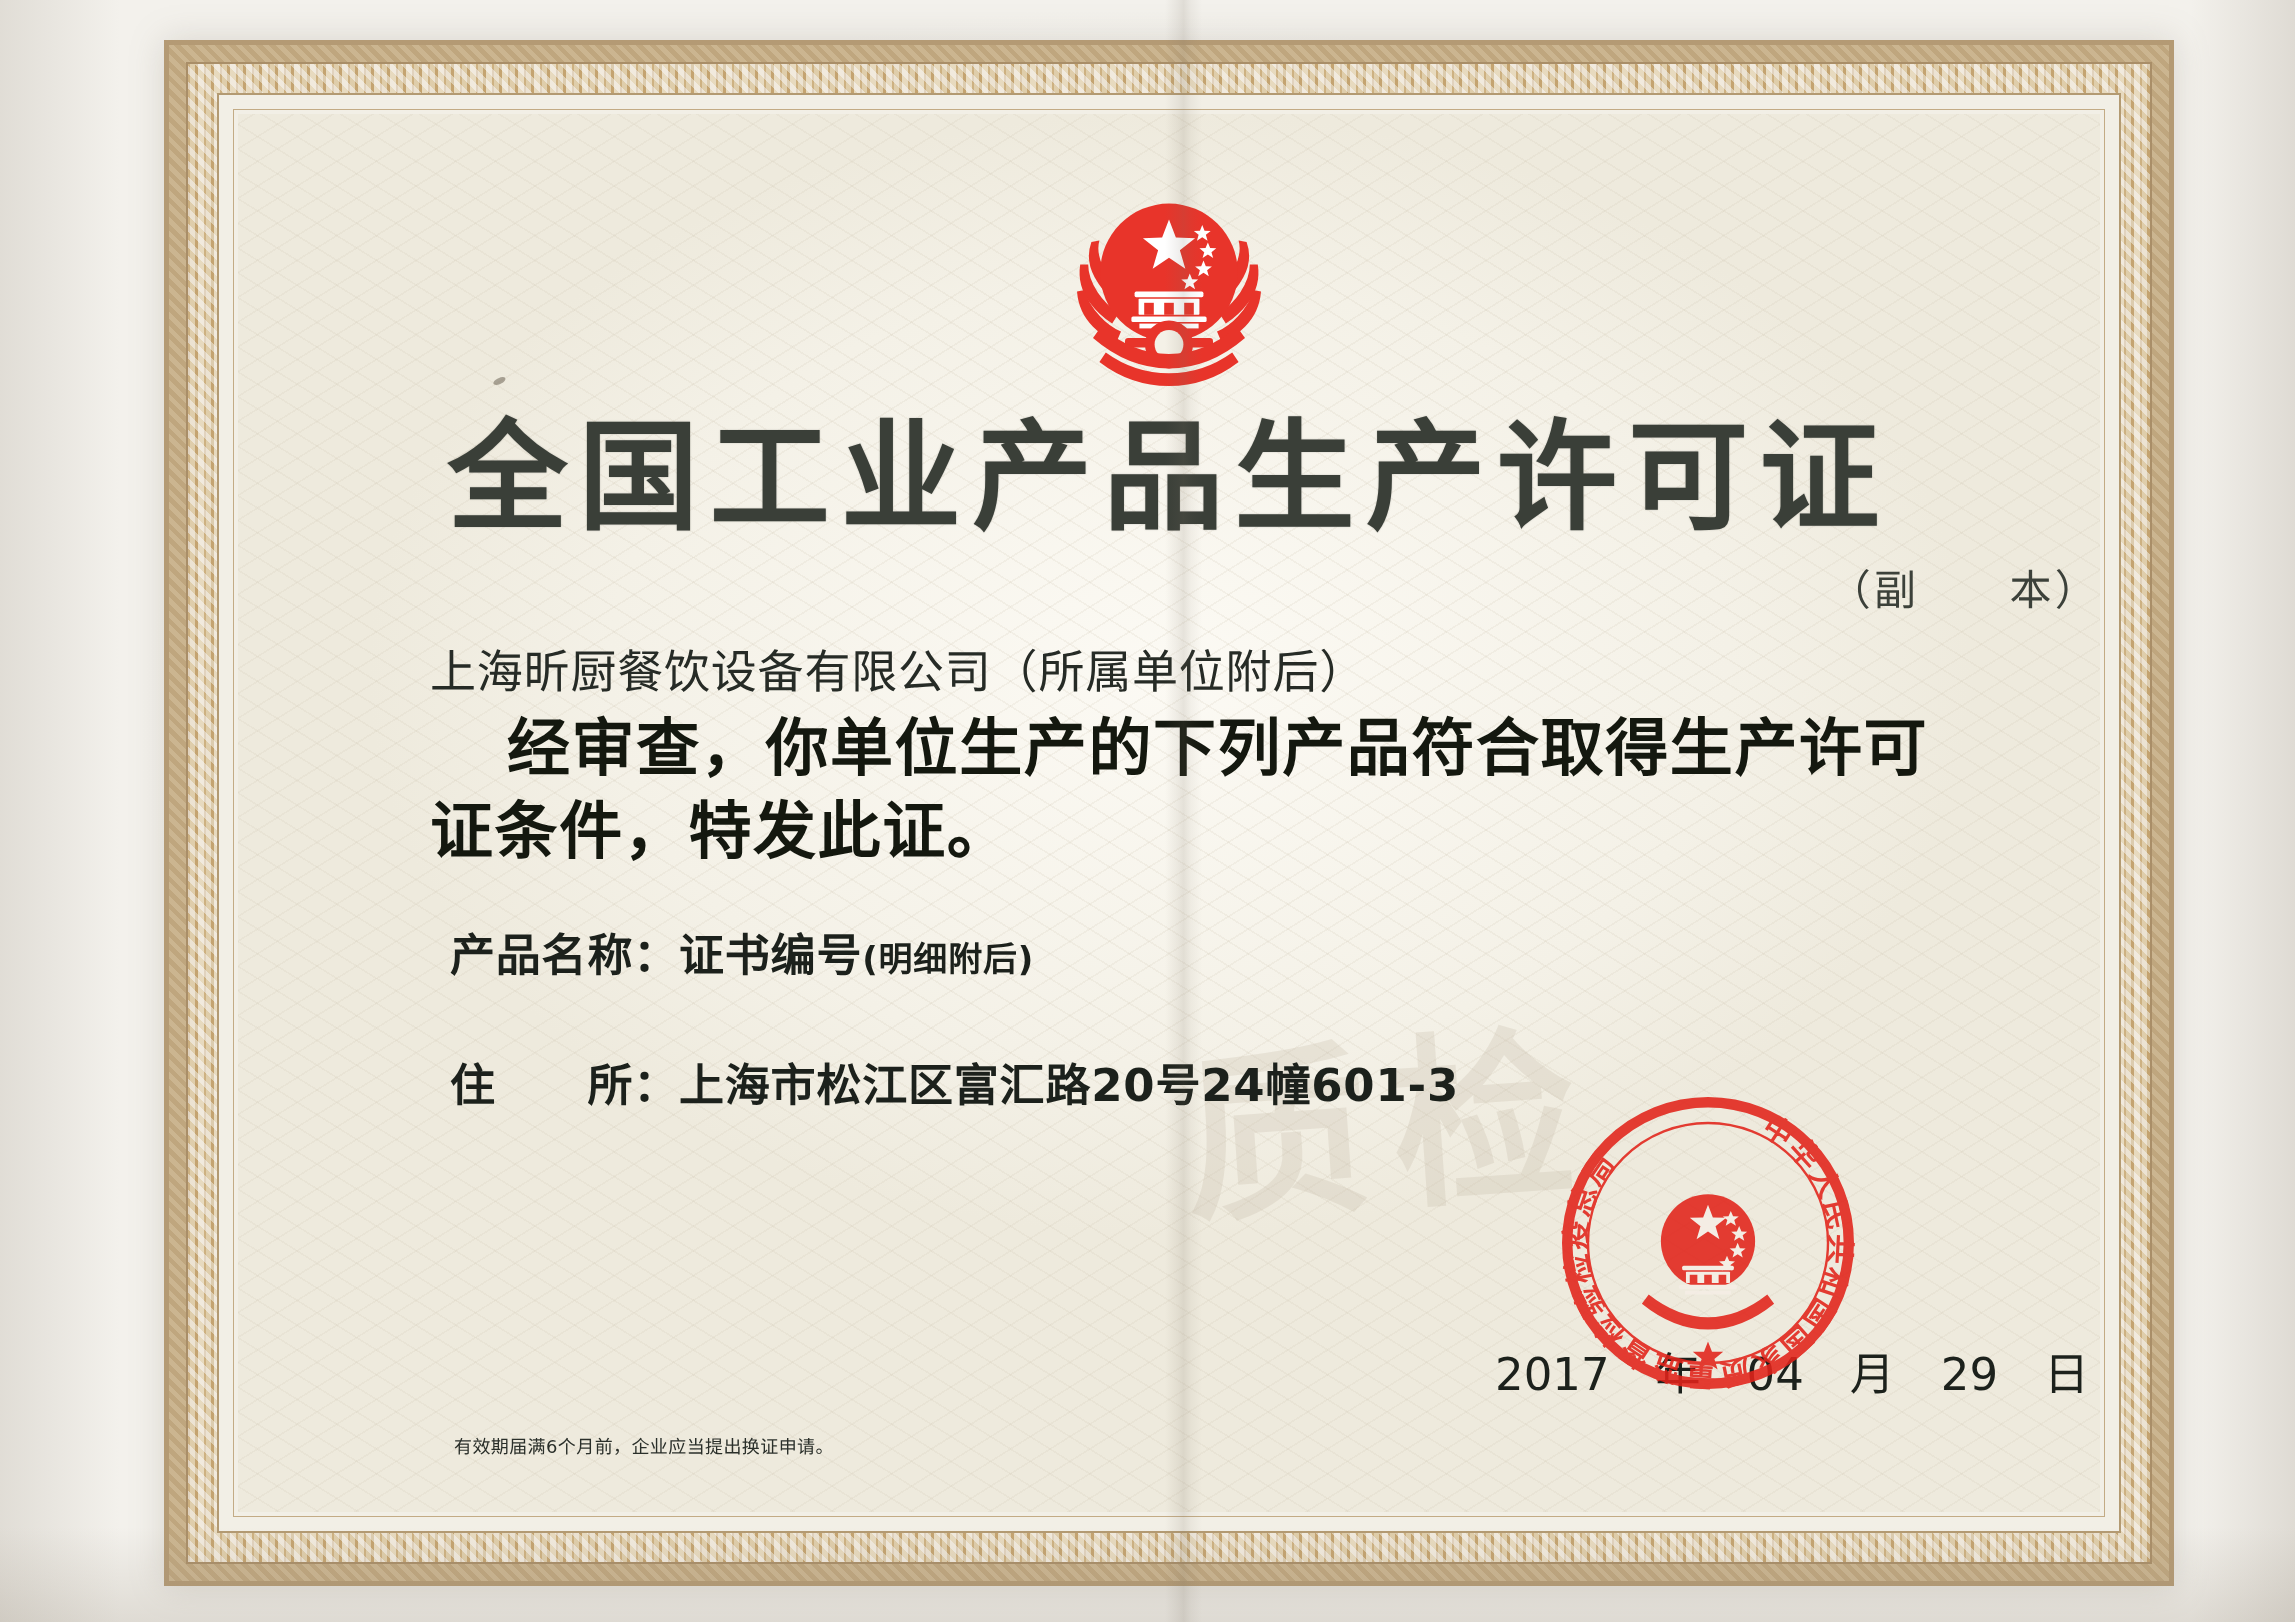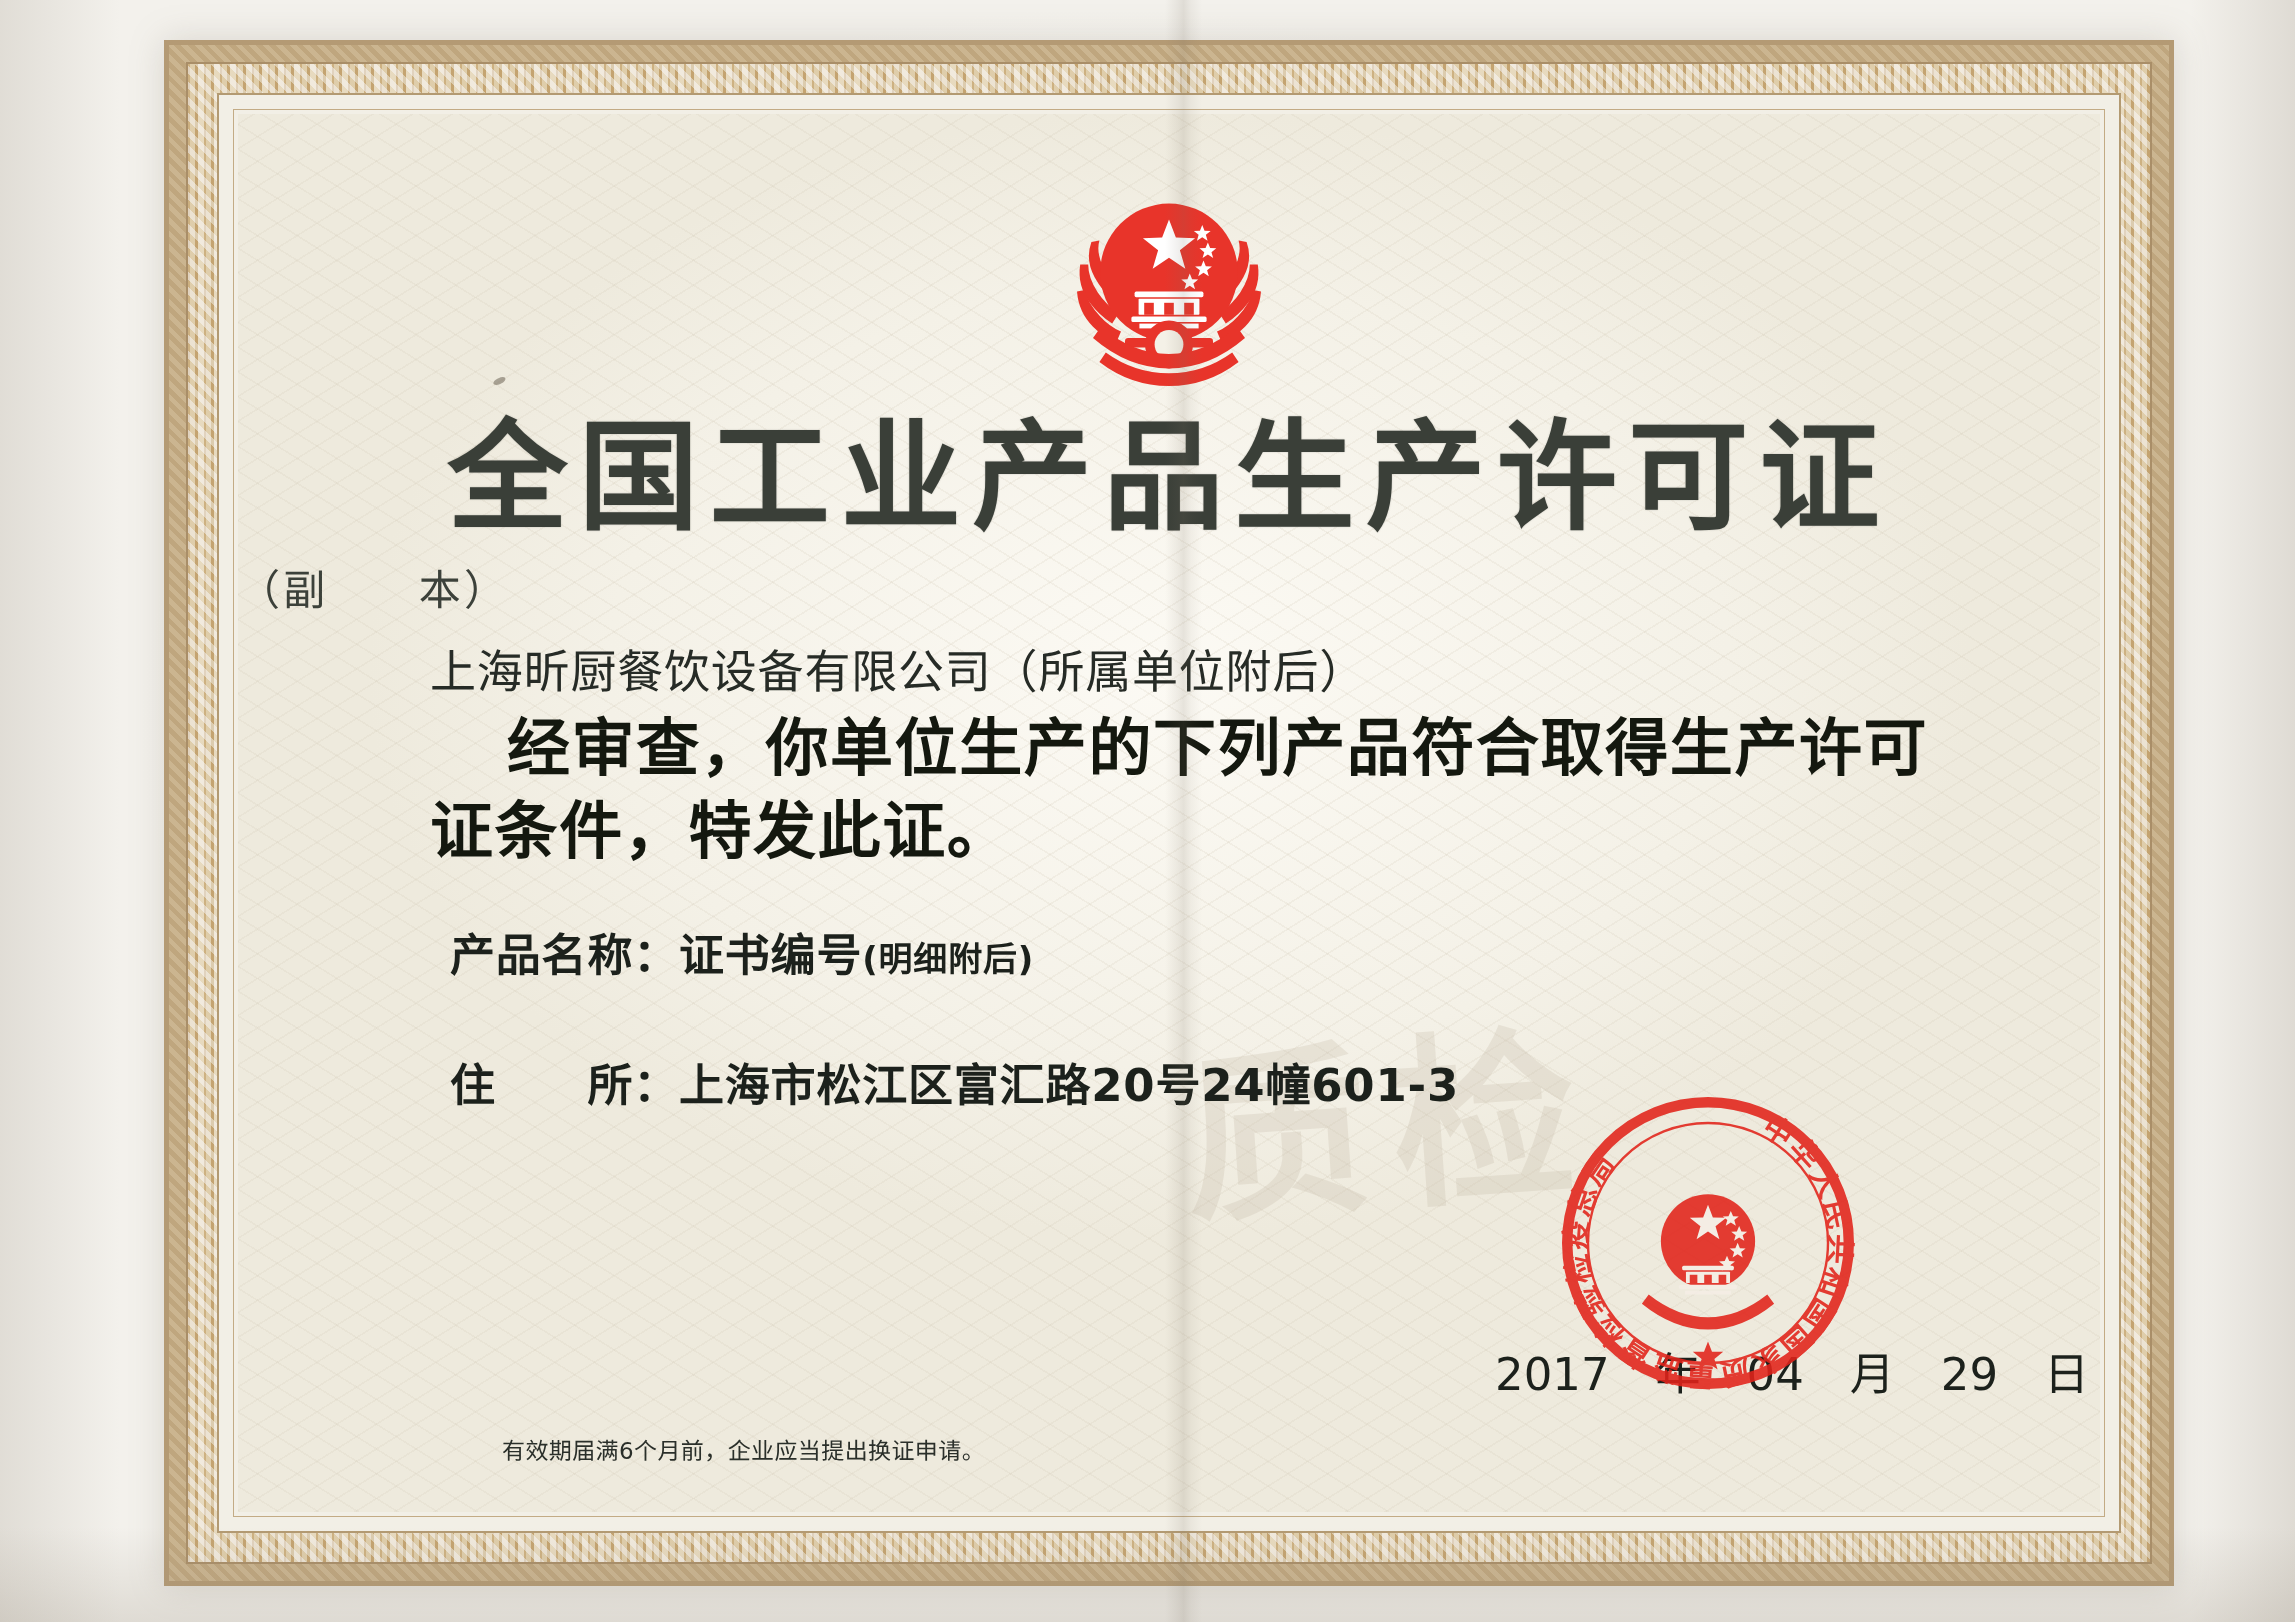--- a/index.html
+++ b/index.html
@@ -167,21 +167,21 @@
     letter-spacing: 11.2px;
     color: #3a3f38;
     font-weight: 700;
     font-family: "DejaVu Sans", "Liberation Sans", sans-serif;
     text-shadow: 0 0 1.6px rgba(60,60,55,0.35);
   }
   .title-sub {
     position: absolute;
     left: 0; right: 0;
     top: 442px;
-    text-align: left;
+    text-align: right;
     font-size: 42px;
     letter-spacing: 3.2px;
     color: #3c413a;
     font-family: Liberation Serif, serif;
   }
 
   
   .company-line {
     position: absolute;
     left: 192px;
@@ -234,25 +234,24 @@
     color: #1c211c;
     white-space: nowrap;
     font-family: "DejaVu Sans", "Liberation Sans", sans-serif;
   }
   .issue-date .gap { display:inline-block; width: 46px; }
 
   .footnote {
     position: absolute;
     left: 216px;
     top: 1318px;
-    font-size: 23px;
+    font-size: 18px;
     color: #2a2f2a;
     letter-spacing: 0.4px;
     font-family: "DejaVu Sans", "Liberation Sans", sans-serif;
-    margin-left: 48px;
   }
 
   
   .seal {
     position: absolute;
     left: 1314px;
     top: 973px;
     width: 312px;
     height: 312px;
     opacity: 0.88;

